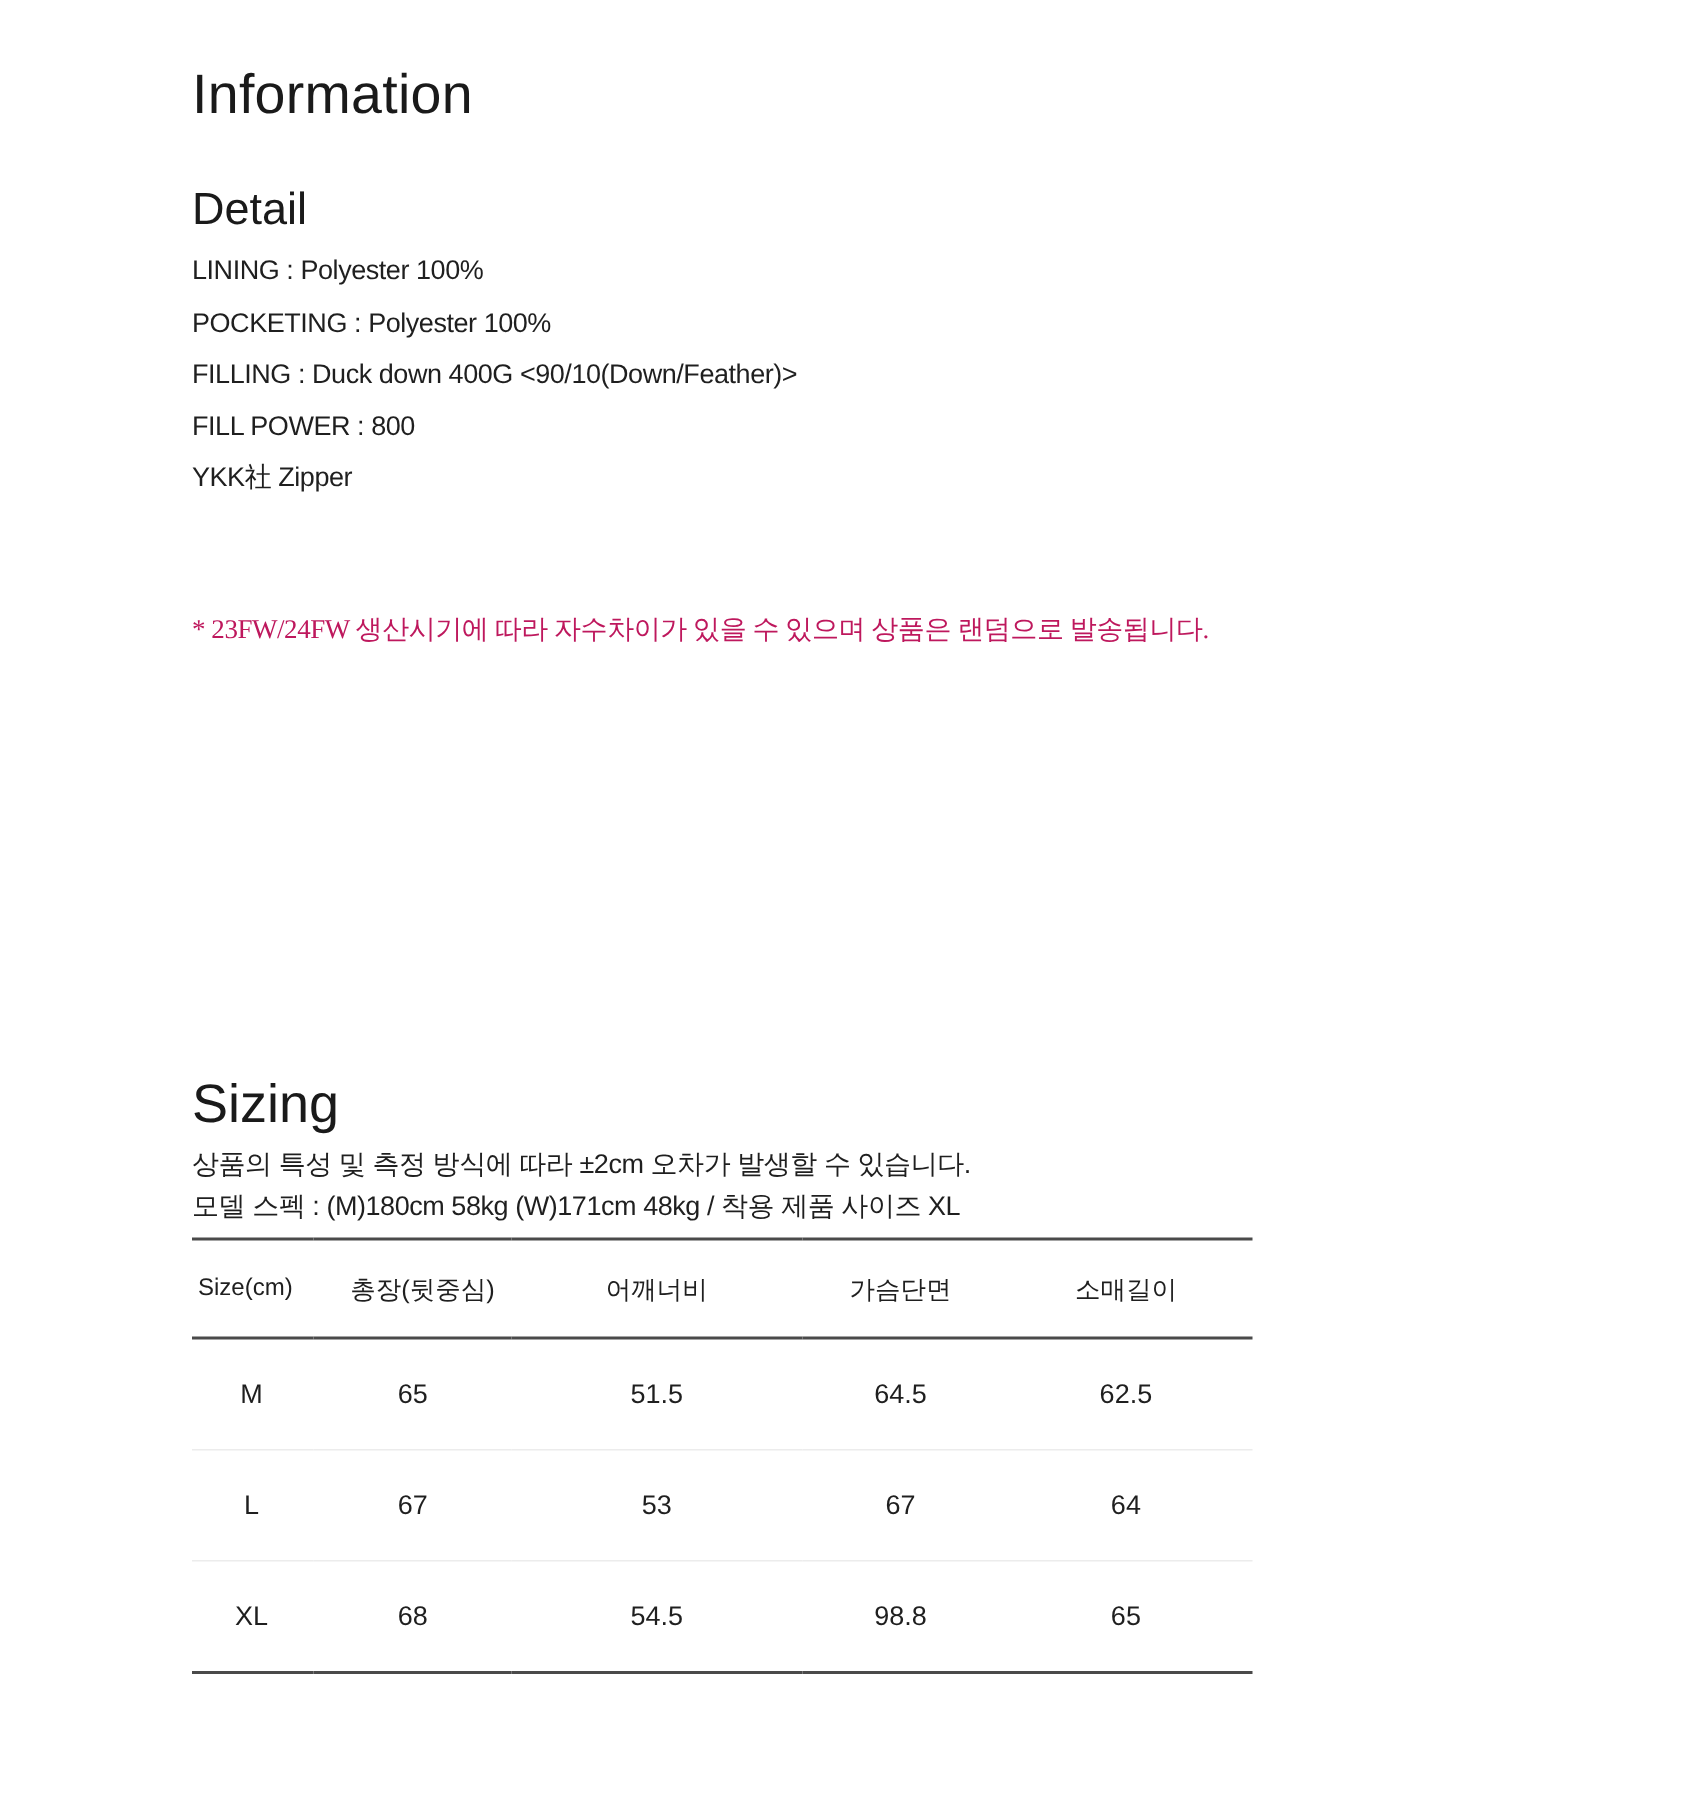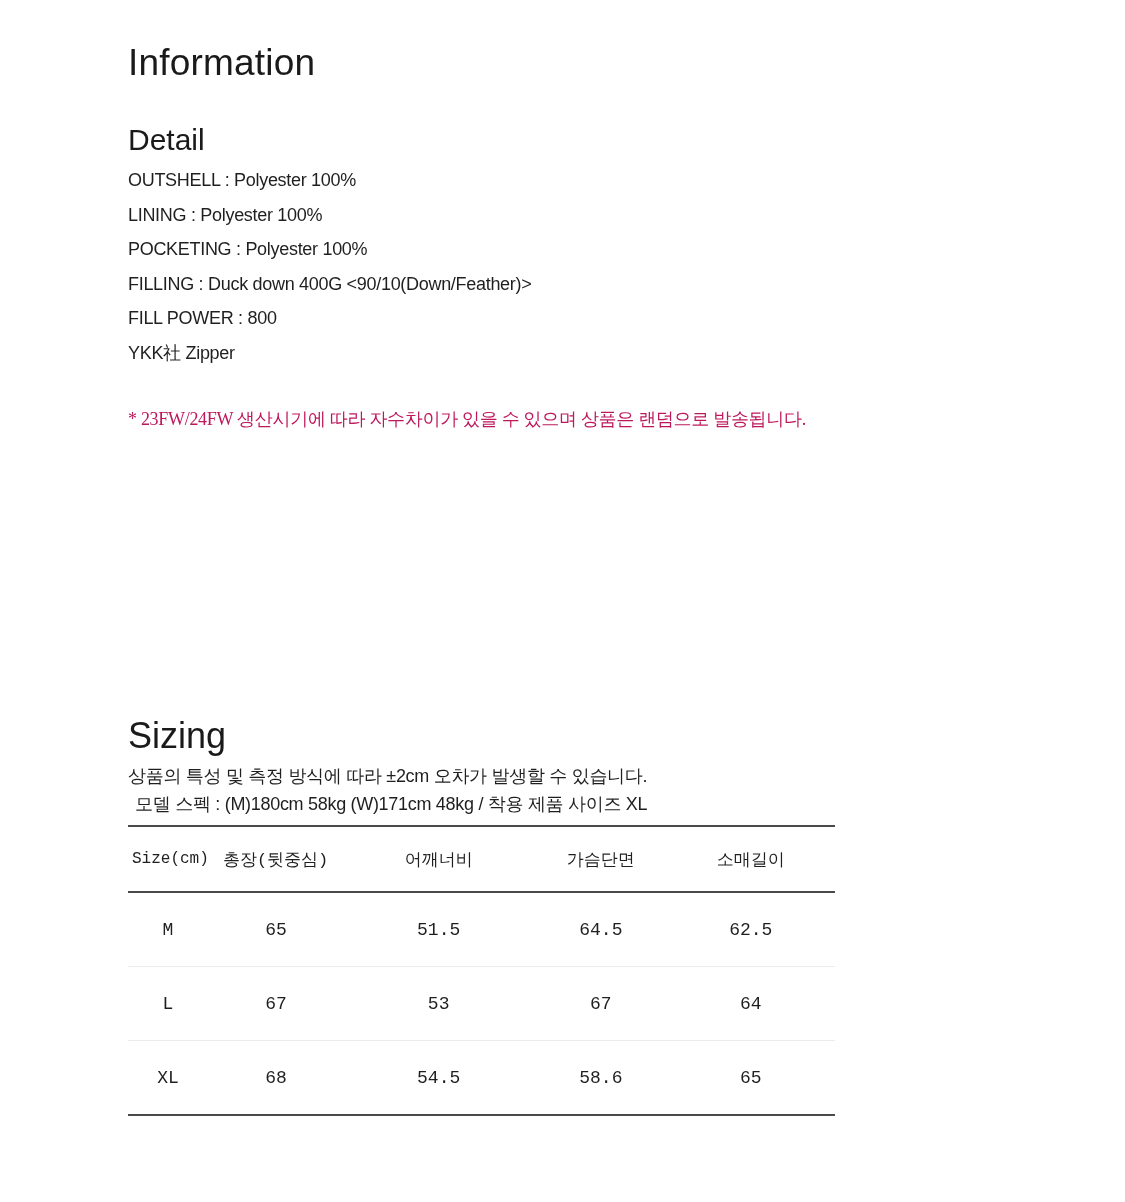--- a/index.html
+++ b/index.html
@@ -77,38 +77,36 @@
       left: 0;
       font-size: 36px;
       font-weight: 400;
       margin: 0;
       line-height: 40px;
     }
     .sizing-desc {
       position: absolute;
       top: 762px;
       left: 0;
-      text-align: right;
     }
     .sizing-desc div {
       font-size: 18px;
       line-height: 28px;
       letter-spacing: -0.3px;
       white-space: nowrap;
       color: #1f1f1f;
     }
     .size-table {
       position: absolute;
       top: 825px;
       left: 0;
       width: 707px;
       border-collapse: collapse;
       border-top: 2px solid #4a4a4a;
       border-bottom: 2px solid #4a4a4a;
-      font-family: Liberation Mono, monospace;
     }
     .size-table th {
       height: 64px;
       font-size: 17px;
       font-weight: 400;
       color: #1f1f1f;
       border-bottom: 2px solid #4a4a4a;
       text-align: center;
       padding: 0;
       white-space: nowrap;
@@ -123,34 +121,33 @@
     }
     .size-table tbody tr:last-child td {
       border-bottom: none;
     }
     .col-size { width: 78px; }
     .col-total { width: 120px; }
     .col-shoulder { width: 200px; }
     .col-chest { width: 135px; }
     .col-sleeve { width: 174px; }
     .size-table th.col-size { text-align: left; padding-left: 4px; font-size: 16px; }
-    .size-table th.col-total { text-align: left; padding-left: 13px; }
+    .size-table th.col-total { text-align: center; padding-left: 13px; }
     .size-table td.col-size { padding-right: 2px; }
   </style>
 </head>
 <body>
 
 <div class="page">
 
   <h1 class="info-title">Information</h1>
 
   <h2 class="detail-title">Detail</h2>
 
   <ul class="detail-list">
-    <li>OUTSHELL :  Polyester 100%</li>
     <li>LINING :  Polyester 100%</li>
     <li>POCKETING : Polyester 100%</li>
     <li>FILLING : Duck down 400G &lt;90/10(Down/Feather)&gt;</li>
     <li>FILL POWER : 800</li>
     <li>YKK社 Zipper</li>
   </ul>
 
   <div class="notes">
     <div class="note red">* 23FW/24FW 생산시기에 따라 자수차이가 있을 수 있으며 상품은 랜덤으로 발송됩니다.</div>
   </div>
@@ -184,19 +181,19 @@
         <td class="col-size">L</td>
         <td class="col-total">67</td>
         <td class="col-shoulder">53</td>
         <td class="col-chest">67</td>
         <td class="col-sleeve">64</td>
       </tr>
       <tr>
         <td class="col-size">XL</td>
         <td class="col-total">68</td>
         <td class="col-shoulder">54.5</td>
-        <td class="col-chest">58.6</td>
+        <td class="col-chest">98.8</td>
         <td class="col-sleeve">65</td>
       </tr>
     </tbody>
   </table>
 
 </div>
 
 </body></html>

